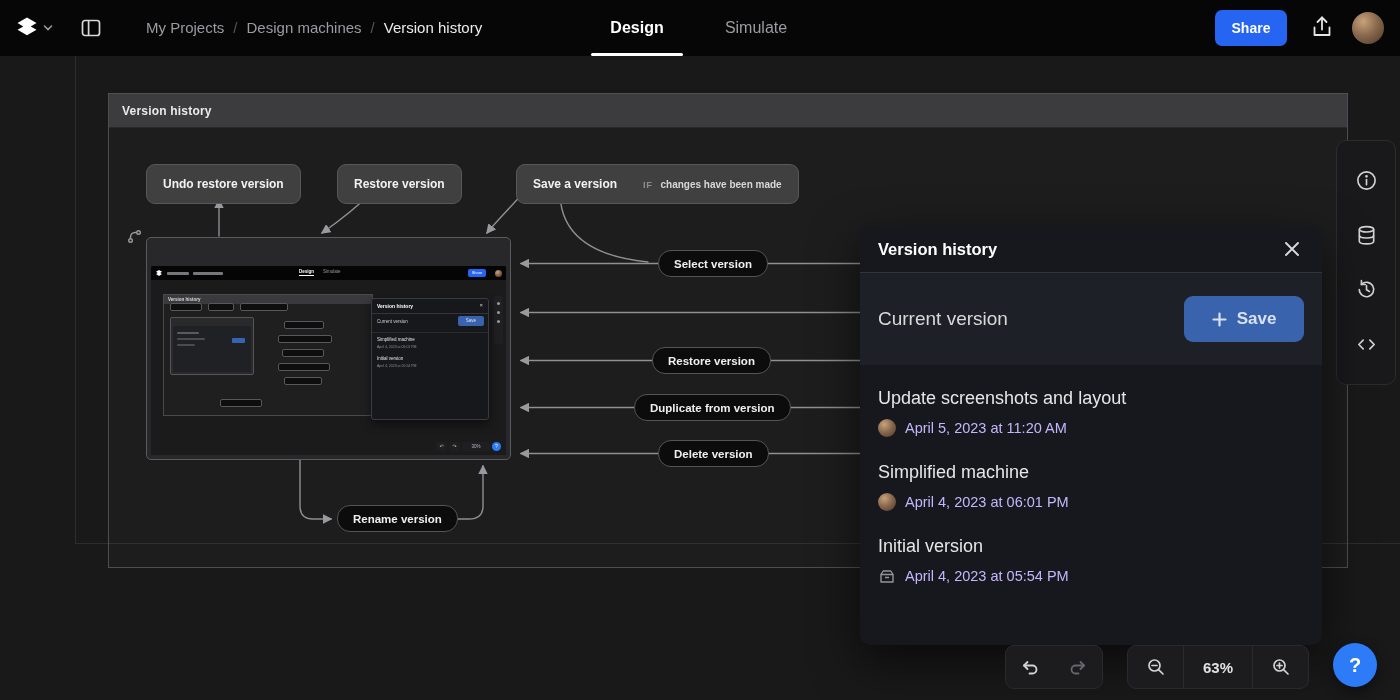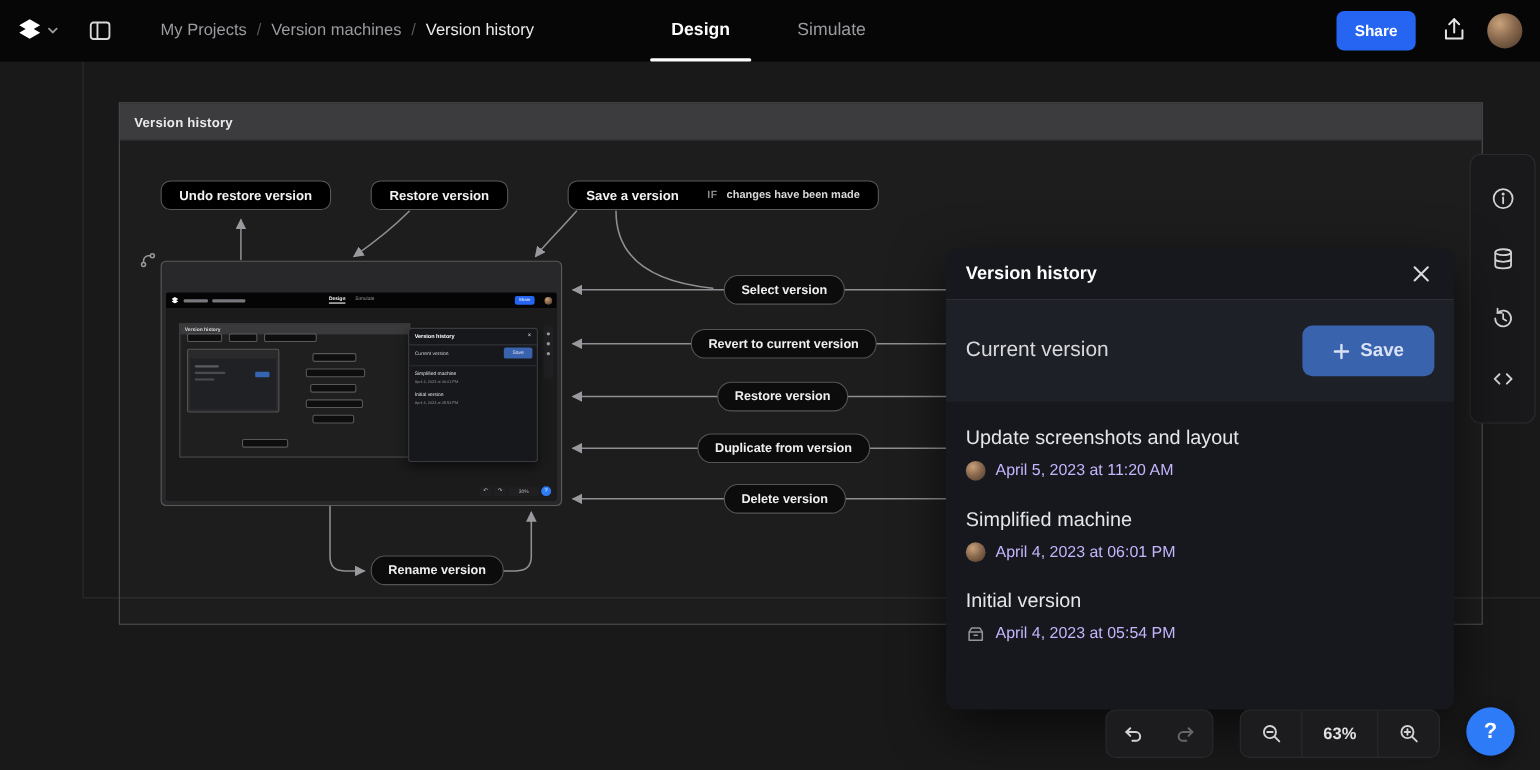--- a/index.html
+++ b/index.html
@@ -18,21 +18,21 @@
   .tab .underline{position:absolute;left:0;right:0;bottom:0;height:3px;background:#ffffff;border-radius:2px;}
   .share-btn{position:absolute;left:1215px;top:10px;width:72px;height:36px;background:#2565f2;color:#fff;font-weight:bold;
     font-size:14px;border:none;border-radius:7px;display:flex;align-items:center;justify-content:center;cursor:pointer;}
   .avatar{border-radius:50%;background:radial-gradient(circle at 35% 30%,#c9a27a 0%,#8a6a4f 45%,#4a3526 100%);}
   
   .faintline{position:absolute;background:rgba(255,255,255,0.09);z-index:1;}
   .machine-box{position:absolute;left:108px;top:93px;width:1240px;height:475px;border:1px solid #4f4f53;
     background:rgba(255,255,255,0.02);z-index:2;box-sizing:border-box;}
   .machine-head{height:33px;background:#3c3c3f;border-bottom:1px solid #29292b;display:flex;align-items:center;
     padding:0 13px;font-size:12px;font-weight:bold;color:#eaeaea;letter-spacing:.2px;cursor:pointer;}
-  .state{position:absolute;background:#000000;border:1px solid #58585c;border-radius:9px;height:27px;z-index:6;
+  .state{position:absolute;background:#404040;border:1px solid #58585c;border-radius:9px;height:40px;z-index:6;
     display:flex;align-items:center;padding:0 16px;box-sizing:border-box;color:#f2f2f2;font-size:12px;font-weight:bold;
     white-space:nowrap;cursor:pointer;}
   .event{position:absolute;background:#0c0c0d;border:1px solid #545458;border-radius:13px;height:27px;z-index:6;
     display:flex;align-items:center;padding:0 15px;box-sizing:border-box;color:#efefef;font-size:11.5px;font-weight:bold;
     white-space:nowrap;cursor:pointer;}
   .cond-kw{color:#8b8b90;font-size:9.5px;font-weight:bold;margin:0 8px 0 26px;letter-spacing:.5px;}
   .cond-tx{color:#d8d8d8;font-size:10px;font-weight:bold;}
   .vnode{position:absolute;left:146px;top:237px;width:365px;height:223px;background:#28282a;border:1px solid #5b5b5e;
     border-radius:5px;z-index:5;box-sizing:border-box;cursor:pointer;}
   .vnode-title{padding:8px 13px 6px;font-size:12px;font-weight:bold;color:#f0f0f0;}
@@ -98,21 +98,21 @@
           </svg>
       </span>
     </div>
     <div class="abs" style="left:80px;top:17px;cursor:pointer;">
       <svg width="22" height="22" viewBox="0 0 22 22">
           <rect x="2.5" y="3.5" width="17" height="15" rx="2.5" stroke="#d8d8da" stroke-width="1.7" fill="none"></rect>
           <line x1="8.6" y1="3.5" x2="8.6" y2="18.5" stroke="#d8d8da" stroke-width="1.7"></line>
         </svg>
     </div>
     <div class="abs crumb" style="left:146px;top:0;line-height:56px;">
-      <a>My Projects</a><span class="sep">/</span><a>Version machines</a><span class="sep">/</span><span class="current">Version history</span>
+      <a>My Projects</a><span class="sep">/</span><a>Design machines</a><span class="sep">/</span><span class="current">Version history</span>
     </div>
     <div class="tab active" style="left:591px;width:92px;">
       <span>Design</span>
       <span class="underline"></span>
     </div>
     <div class="tab inactive" style="left:713px;width:86px;">
       <span>Simulate</span>
     </div>
     <button class="share-btn">Share</button>
     <div class="abs" style="left:1309px;top:14px;cursor:pointer;">
@@ -163,23 +163,20 @@
   </div>
   <div class="state" style="left:516px;top:164px;">
     <span>Save a version</span>
     <span class="cond-kw">IF</span>
     <span class="cond-tx">changes have been made</span>
   </div>
 
   <div class="event" style="left:658px;top:250px;">
     <span>Select version</span>
   </div>
-  <div class="event" style="left:628px;top:299px;">
-    <span>Revert to current version</span>
-  </div>
   <div class="event" style="left:652px;top:347px;">
     <span>Restore version</span>
   </div>
   <div class="event" style="left:634px;top:394px;">
     <span>Duplicate from version</span>
   </div>
   <div class="event" style="left:658px;top:440px;">
     <span>Delete version</span>
   </div>
   <div class="event" style="left:337px;top:505px;">

